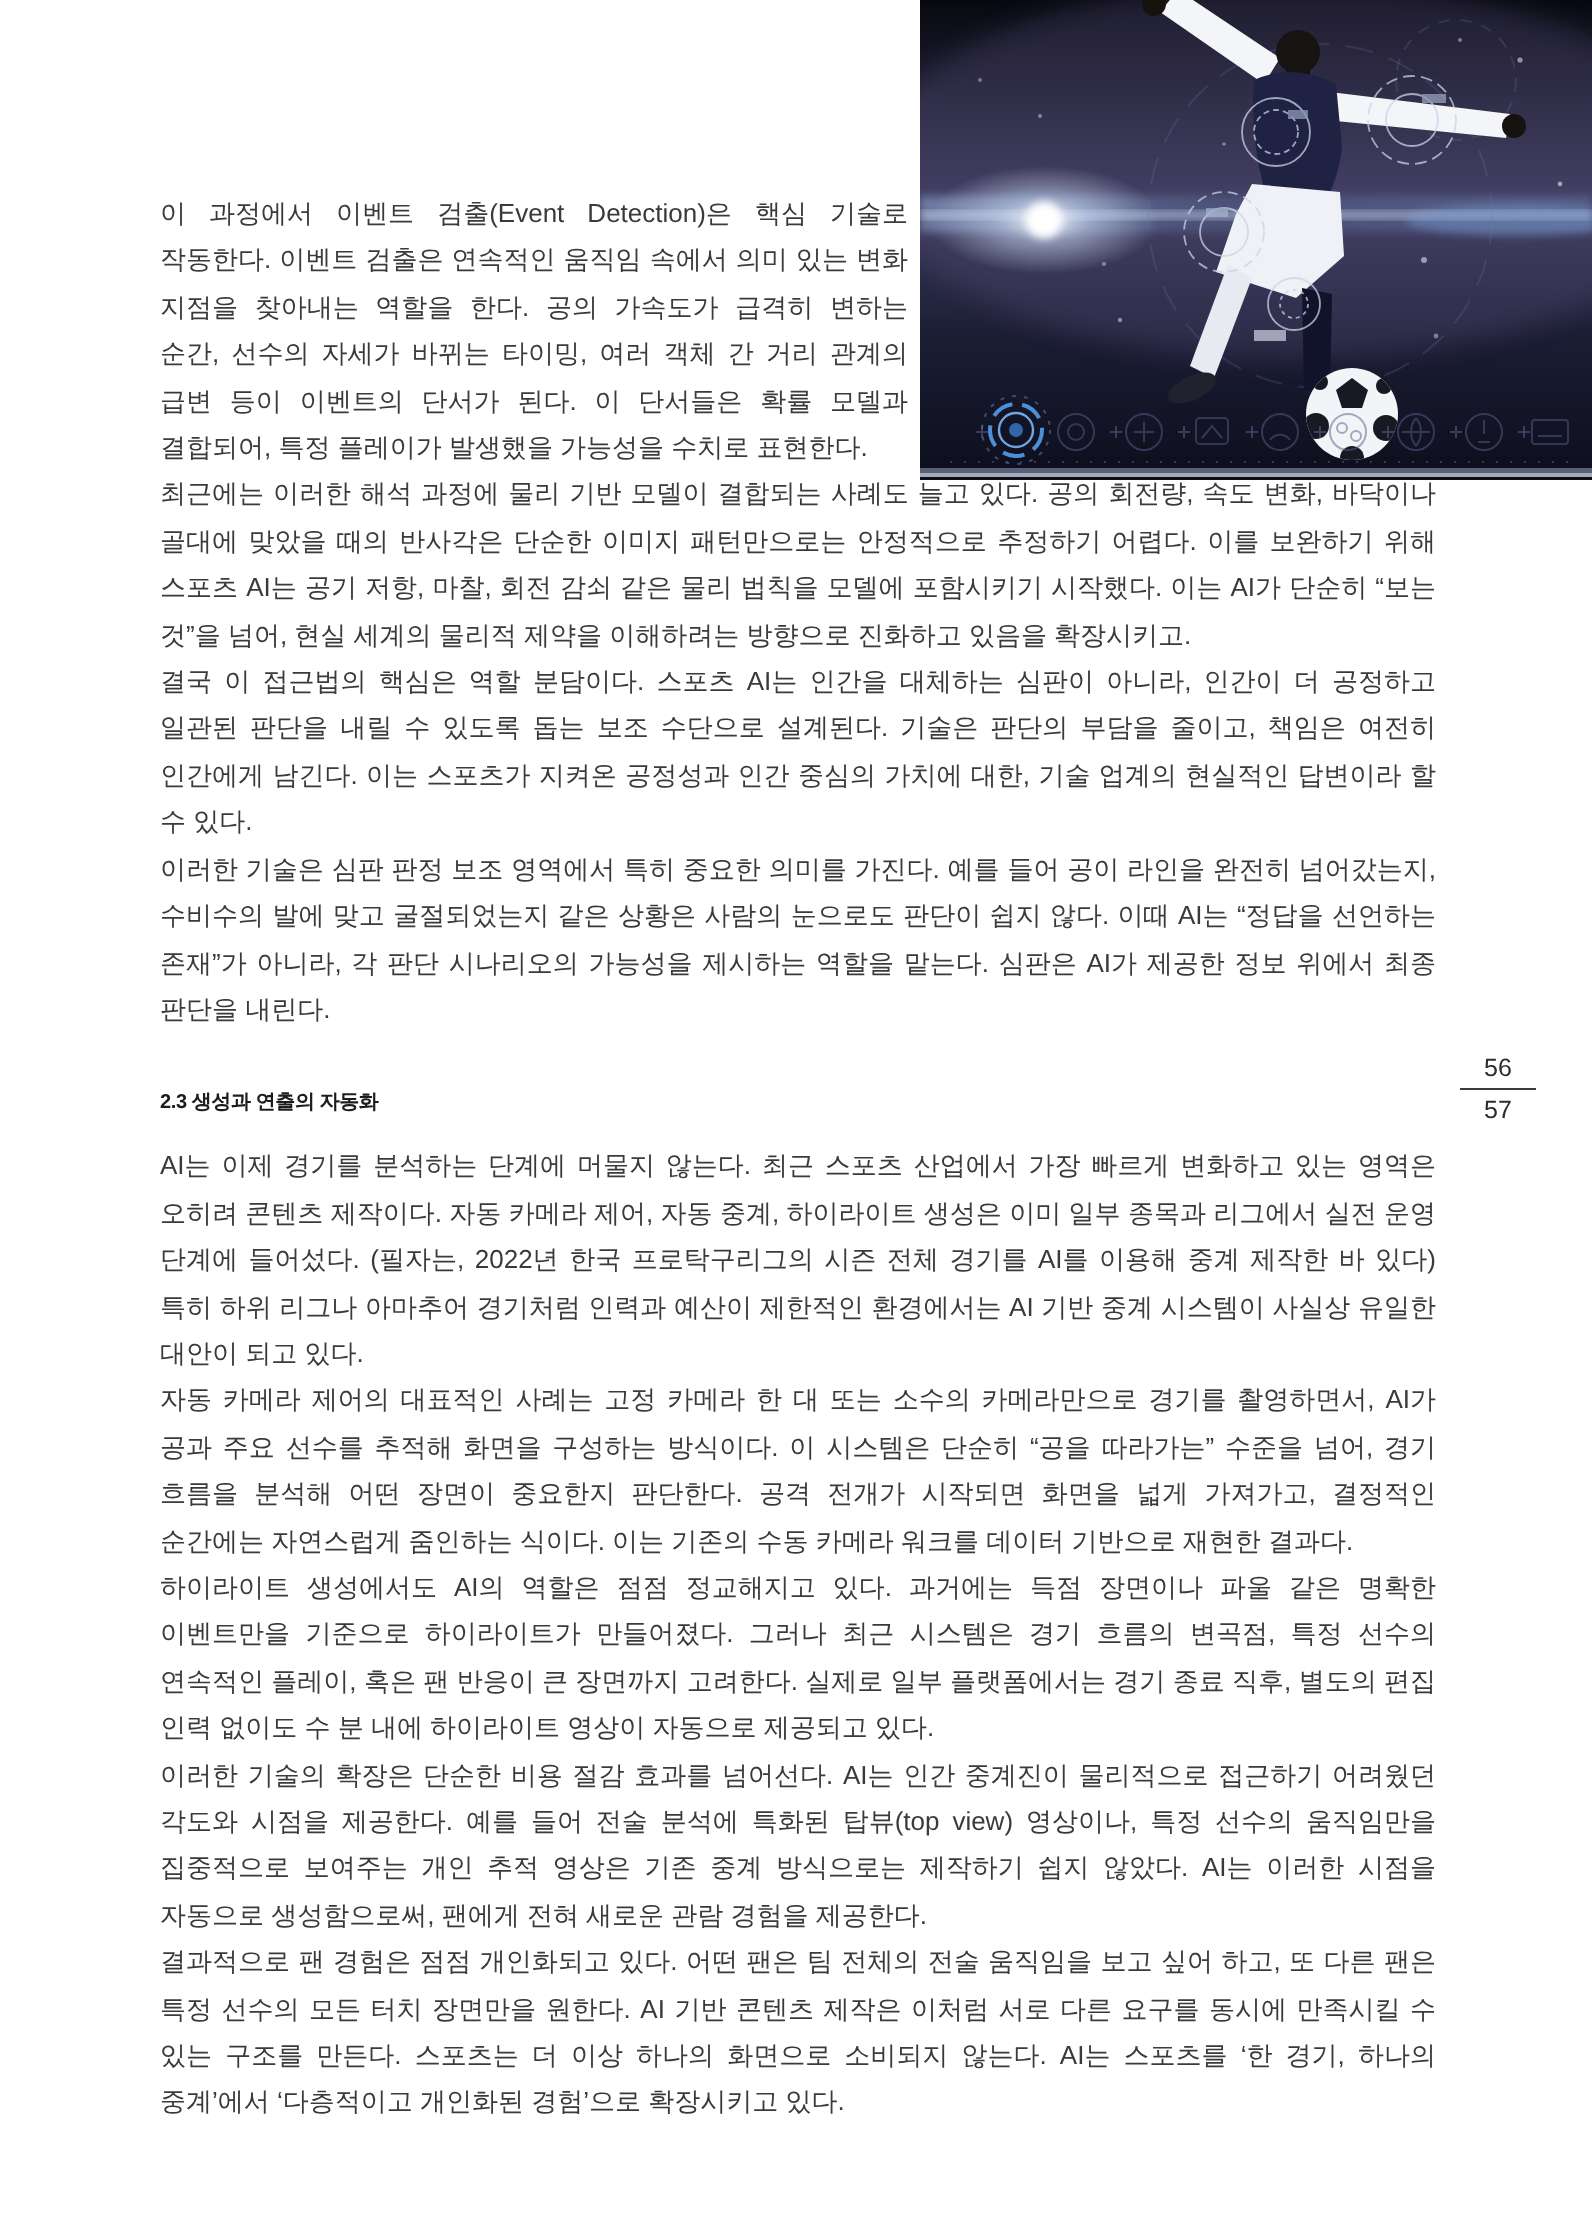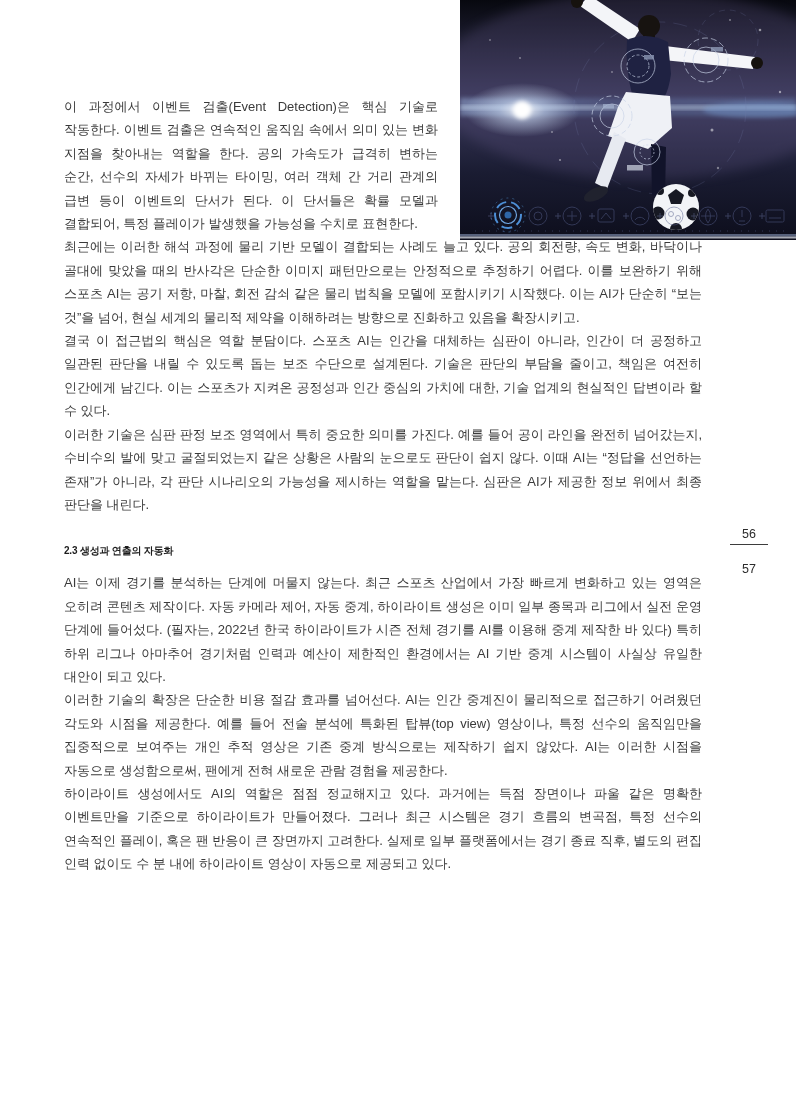--- a/index.html
+++ b/index.html
@@ -6,21 +6,21 @@
   body {
     width: 796px; height: 1119px;
     position: relative;
     background: #ffffff;
     overflow: hidden;
     font-family: "Liberation Sans", "DejaVu Sans", sans-serif;
     color: #3a3a3a;
   }
   .content {
     position: absolute;
-    left: 64px; top: 0;
+    left: 80px; top: 0;
     width: 638px;
   }
   .para {
     font-size: 13px;
     line-height: 23.4px;
     text-align: justify;
     word-break: keep-all;
     color: #3a3a3a;
     margin: 0;
   }
@@ -43,21 +43,21 @@
   .hero-photo svg { display: block; }
   .page-marker {
     position: absolute;
     top: 527px; left: 730px;
     width: 38px;
     text-align: center;
     font-size: 12.5px;
     color: #2c2c2c;
   }
   .page-marker .pm-top { padding-bottom: 3px; }
-  .page-marker .pm-bottom { border-top: 1.3px solid #3d3d3d; padding-top: 17px; }
+  .page-marker .pm-bottom { border-top: 1.3px solid #3d3d3d; padding-top: 3px; }
 </style>
 </head>
 <body>
 
 <div class="hero-photo">
   <svg width="336" height="240" viewBox="0 0 336 240" xmlns="http://www.w3.org/2000/svg">
     <defs>
       <linearGradient id="bgGrad" x1="0" y1="0" x2="0" y2="1">
         <stop offset="0" stop-color="#07080f"></stop>
         <stop offset="0.42" stop-color="#3b3a5c"></stop>
@@ -239,16 +239,18 @@
 </div>
 
 <div class="content">
   <p class="para wrap-first">이 과정에서 이벤트 검출(Event Detection)은 핵심 기술로 작동한다. 이벤트 검출은 연속적인 움직임 속에서 의미 있는 변화 지점을 찾아내는 역할을 한다. 공의 가속도가 급격히 변하는 순간, 선수의 자세가 바뀌는 타이밍, 여러 객체 간 거리 관계의 급변 등이 이벤트의 단서가 된다. 이 단서들은 확률 모델과 결합되어, 특정 플레이가 발생했을 가능성을 수치로 표현한다.</p>
   <p class="para">최근에는 이러한 해석 과정에 물리 기반 모델이 결합되는 사례도 늘고 있다. 공의 회전량, 속도 변화, 바닥이나 골대에 맞았을 때의 반사각은 단순한 이미지 패턴만으로는 안정적으로 추정하기 어렵다. 이를 보완하기 위해 스포츠 AI는 공기 저항, 마찰, 회전 감쇠 같은 물리 법칙을 모델에 포함시키기 시작했다. 이는 AI가 단순히 “보는 것”을 넘어, 현실 세계의 물리적 제약을 이해하려는 방향으로 진화하고 있음을 확장시키고.</p>
   <p class="para">결국 이 접근법의 핵심은 역할 분담이다. 스포츠 AI는 인간을 대체하는 심판이 아니라, 인간이 더 공정하고 일관된 판단을 내릴 수 있도록 돕는 보조 수단으로 설계된다. 기술은 판단의 부담을 줄이고, 책임은 여전히 인간에게 남긴다. 이는 스포츠가 지켜온 공정성과 인간 중심의 가치에 대한, 기술 업계의 현실적인 답변이라 할 수 있다.</p>
   <p class="para">이러한 기술은 심판 판정 보조 영역에서 특히 중요한 의미를 가진다. 예를 들어 공이 라인을 완전히 넘어갔는지, 수비수의 발에 맞고 굴절되었는지 같은 상황은 사람의 눈으로도 판단이 쉽지 않다. 이때 AI는 “정답을 선언하는 존재”가 아니라, 각 판단 시나리오의 가능성을 제시하는 역할을 맡는다. 심판은 AI가 제공한 정보 위에서 최종 판단을 내린다.</p>
 
   <h2 class="section-heading">2.3 생성과 연출의 자동화</h2>
 
-  <p class="para">AI는 이제 경기를 분석하는 단계에 머물지 않는다. 최근 스포츠 산업에서 가장 빠르게 변화하고 있는 영역은 오히려 콘텐츠 제작이다. 자동 카메라 제어, 자동 중계, 하이라이트 생성은 이미 일부 종목과 리그에서 실전 운영 단계에 들어섰다. (필자는, 2022년 한국 하이라이트가 시즌 전체 경기를 AI를 이용해 중계 제작한 바 있다) 특히 하위 리그나 아마추어 경기처럼 인력과 예산이 제한적인 환경에서는 AI 기반 중계 시스템이 사실상 유일한 대안이 되고 있다.</p>
+  <p class="para">AI는 이제 경기를 분석하는 단계에 머물지 않는다. 최근 스포츠 산업에서 가장 빠르게 변화하고 있는 영역은 오히려 콘텐츠 제작이다. 자동 카메라 제어, 자동 중계, 하이라이트 생성은 이미 일부 종목과 리그에서 실전 운영 단계에 들어섰다. (필자는, 2022년 한국 프로탁구리그의 시즌 전체 경기를 AI를 이용해 중계 제작한 바 있다) 특히 하위 리그나 아마추어 경기처럼 인력과 예산이 제한적인 환경에서는 AI 기반 중계 시스템이 사실상 유일한 대안이 되고 있다.</p>
+  <p class="para">자동 카메라 제어의 대표적인 사례는 고정 카메라 한 대 또는 소수의 카메라만으로 경기를 촬영하면서, AI가 공과 주요 선수를 추적해 화면을 구성하는 방식이다. 이 시스템은 단순히 “공을 따라가는” 수준을 넘어, 경기 흐름을 분석해 어떤 장면이 중요한지 판단한다. 공격 전개가 시작되면 화면을 넓게 가져가고, 결정적인 순간에는 자연스럽게 줌인하는 식이다. 이는 기존의 수동 카메라 워크를 데이터 기반으로 재현한 결과다.</p>
+  <p class="para">하이라이트 생성에서도 AI의 역할은 점점 정교해지고 있다. 과거에는 득점 장면이나 파울 같은 명확한 이벤트만을 기준으로 하이라이트가 만들어졌다. 그러나 최근 시스템은 경기 흐름의 변곡점, 특정 선수의 연속적인 플레이, 혹은 팬 반응이 큰 장면까지 고려한다. 실제로 일부 플랫폼에서는 경기 종료 직후, 별도의 편집 인력 없이도 수 분 내에 하이라이트 영상이 자동으로 제공되고 있다.</p>
   <p class="para">이러한 기술의 확장은 단순한 비용 절감 효과를 넘어선다. AI는 인간 중계진이 물리적으로 접근하기 어려웠던 각도와 시점을 제공한다. 예를 들어 전술 분석에 특화된 탑뷰(top view) 영상이나, 특정 선수의 움직임만을 집중적으로 보여주는 개인 추적 영상은 기존 중계 방식으로는 제작하기 쉽지 않았다. AI는 이러한 시점을 자동으로 생성함으로써, 팬에게 전혀 새로운 관람 경험을 제공한다.</p>
-  <p class="para">하이라이트 생성에서도 AI의 역할은 점점 정교해지고 있다. 과거에는 득점 장면이나 파울 같은 명확한 이벤트만을 기준으로 하이라이트가 만들어졌다. 그러나 최근 시스템은 경기 흐름의 변곡점, 특정 선수의 연속적인 플레이, 혹은 팬 반응이 큰 장면까지 고려한다. 실제로 일부 플랫폼에서는 경기 종료 직후, 별도의 편집 인력 없이도 수 분 내에 하이라이트 영상이 자동으로 제공되고 있다.</p>
+  <p class="para">결과적으로 팬 경험은 점점 개인화되고 있다. 어떤 팬은 팀 전체의 전술 움직임을 보고 싶어 하고, 또 다른 팬은 특정 선수의 모든 터치 장면만을 원한다. AI 기반 콘텐츠 제작은 이처럼 서로 다른 요구를 동시에 만족시킬 수 있는 구조를 만든다. 스포츠는 더 이상 하나의 화면으로 소비되지 않는다. AI는 스포츠를 ‘한 경기, 하나의 중계’에서 ‘다층적이고 개인화된 경험’으로 확장시키고 있다.</p>
 </div>
 
 </body></html>

